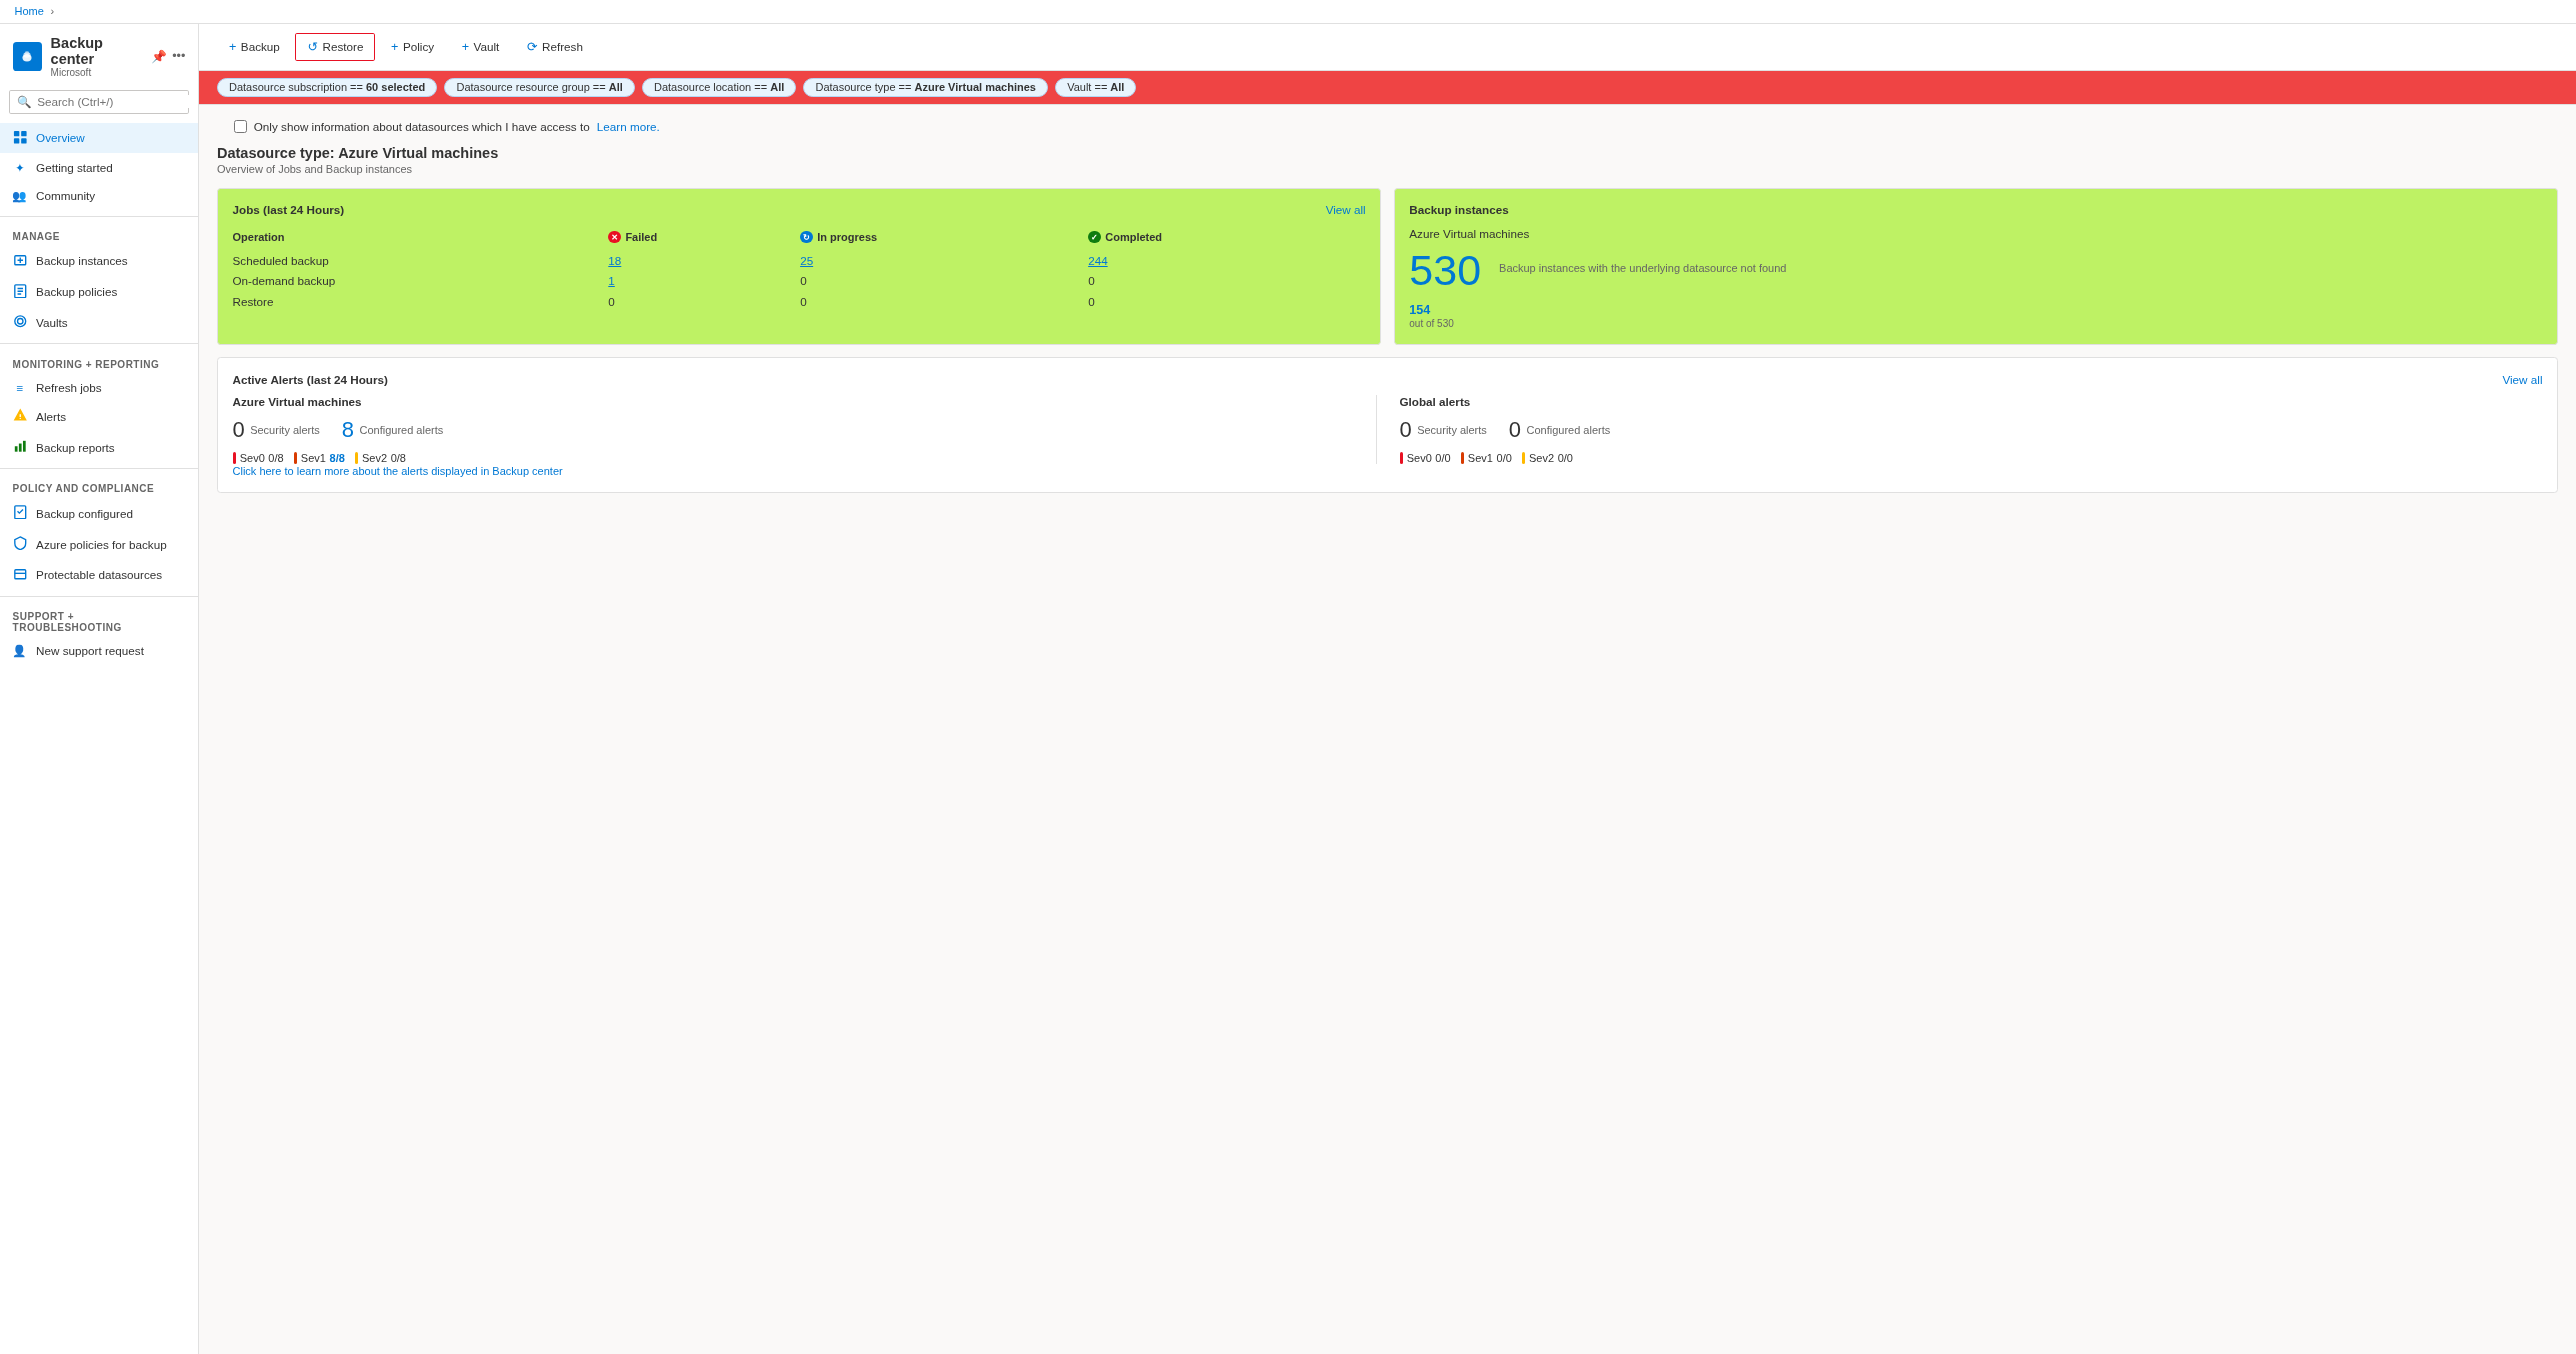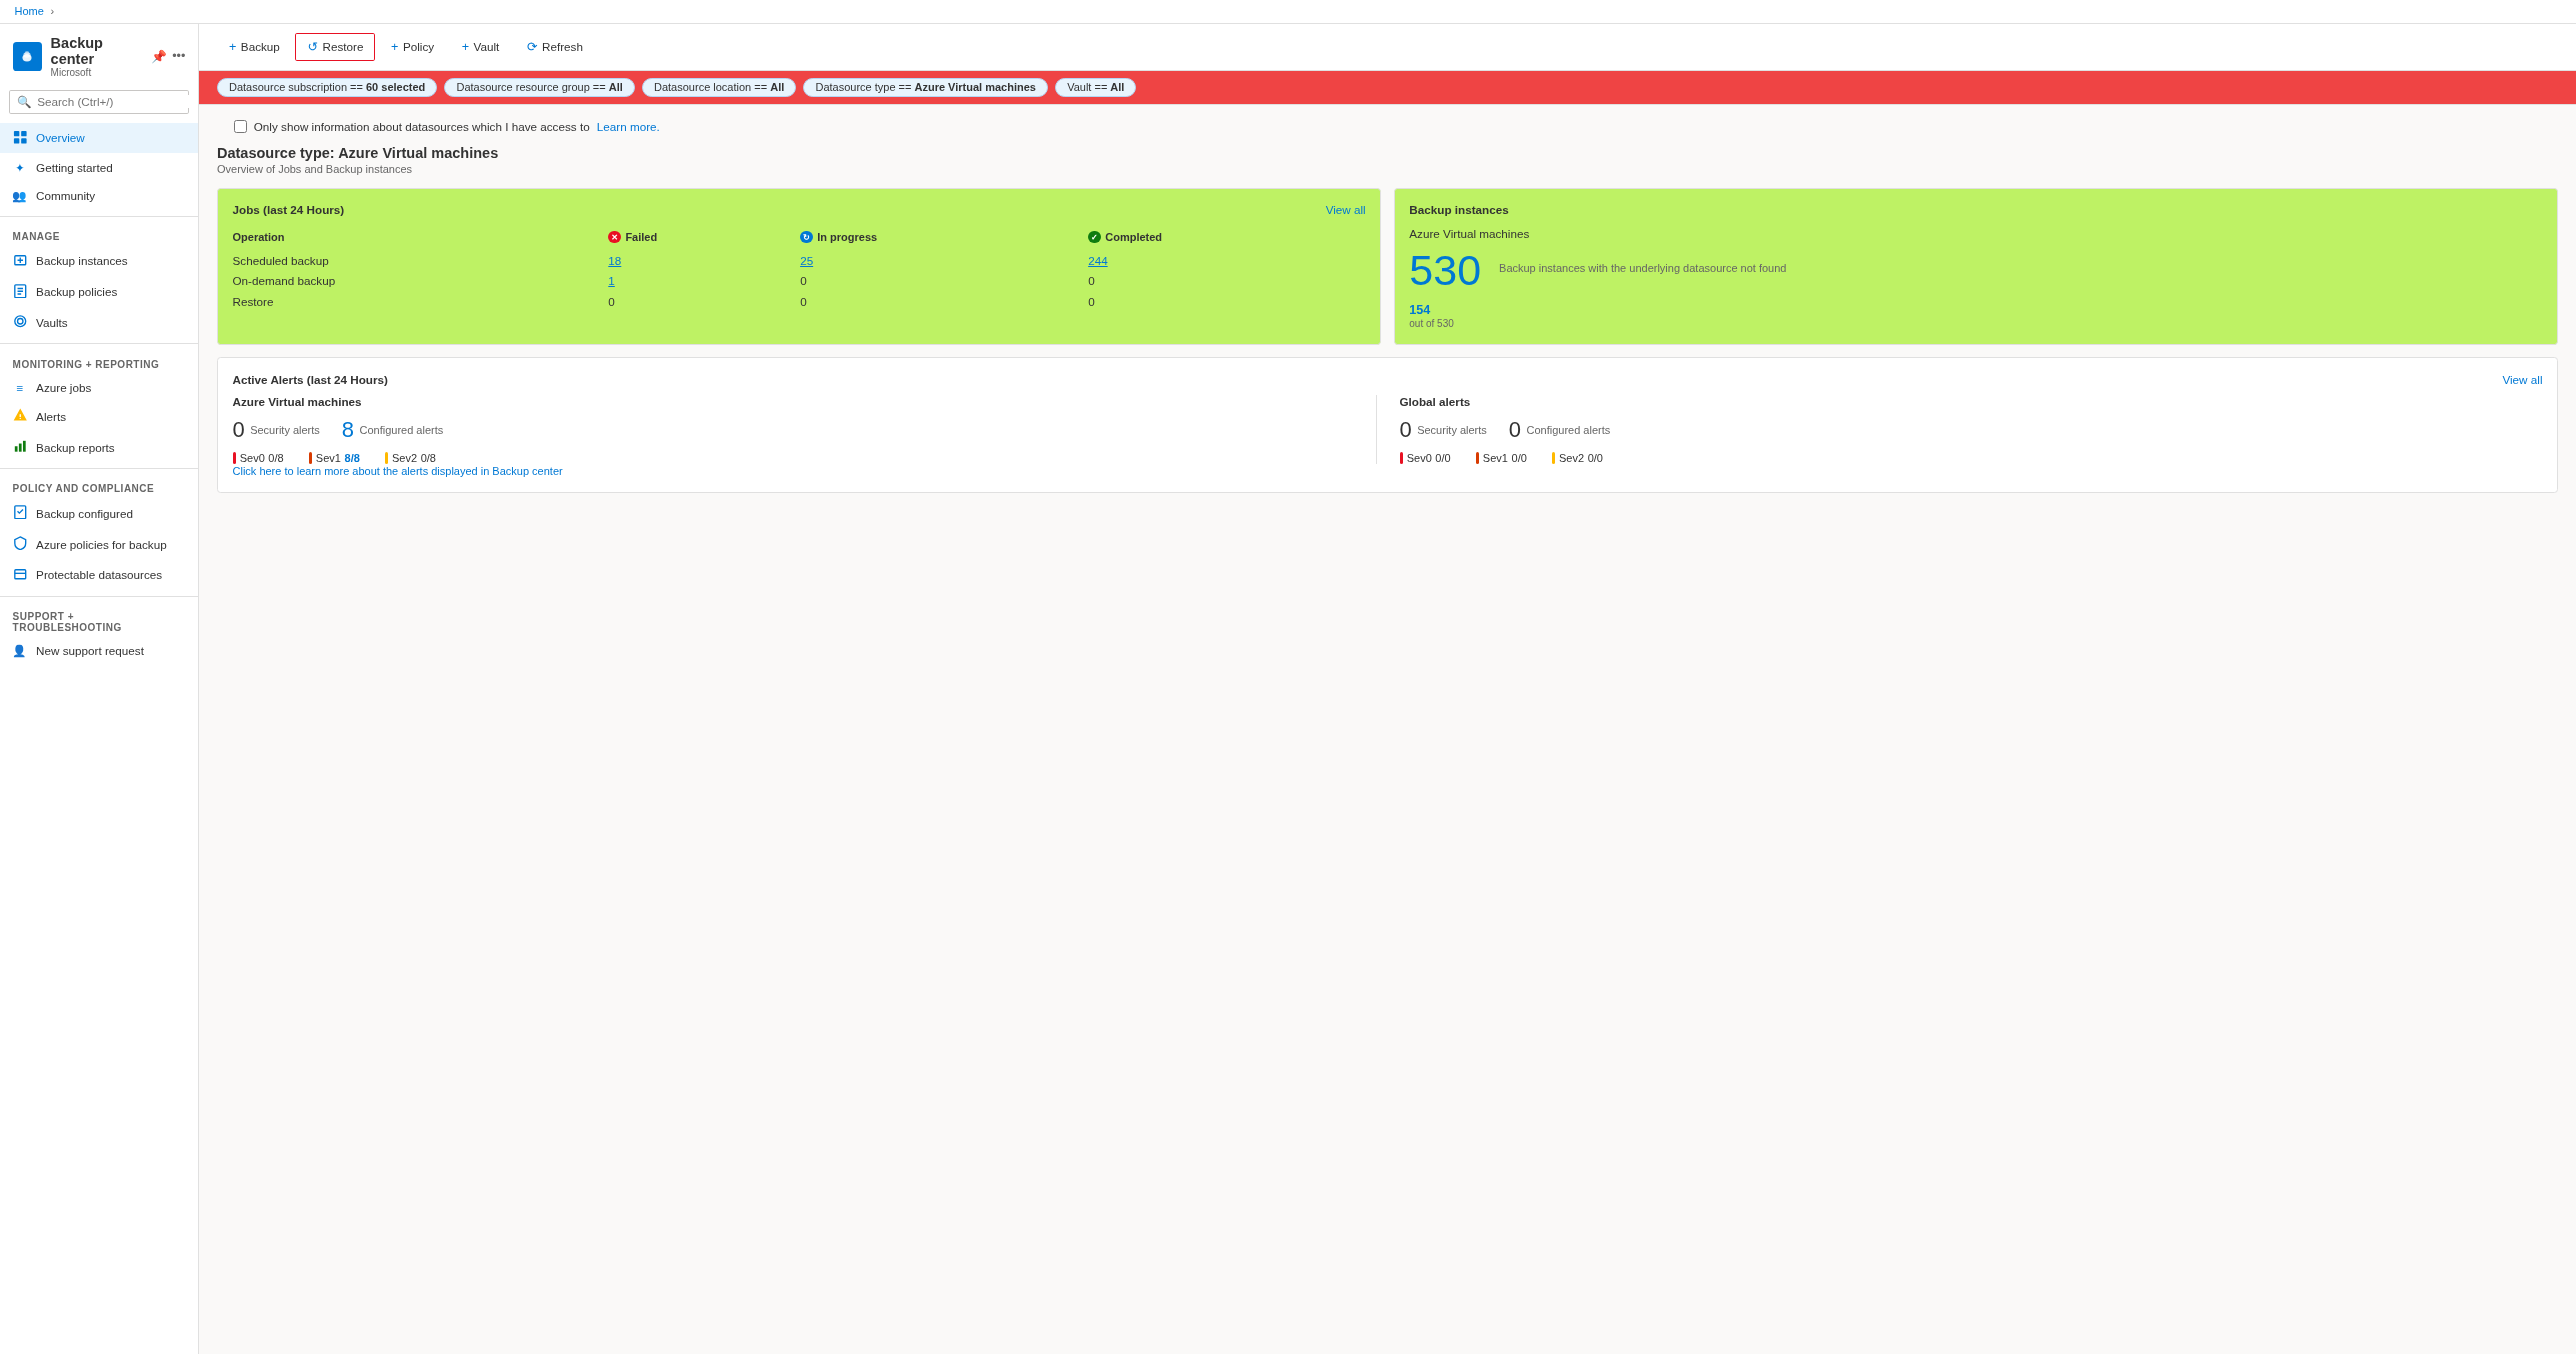--- a/index.html
+++ b/index.html
@@ -92,21 +92,21 @@
     .alerts-columns { display: flex; gap: 0; }
     .alerts-col { flex: 1; }
     .alerts-col + .alerts-col { border-left: 0.9px solid #e0e0e0; padding-left: 23px; }
     .alerts-col-title { font-size: 11.7px; font-weight: 600; margin-bottom: 9px; }
     .alerts-counts { display: flex; gap: 22px; margin-bottom: 9px; }
     .alert-count-item { display: flex; align-items: center; gap: 5.4px; font-size: 11.7px; }
     .alert-count-num { font-size: 22px; font-weight: 300; }
     .alert-count-num.blue { color: #0078d4; }
     .alert-count-num.zero { color: #333; }
     .alert-count-label { font-size: 11px; color: #666; }
-    .sev-bars { display: flex; gap: 25px; }
+    .sev-bars { display: flex; gap: 10px; }
     .sev-item { display: flex; align-items: center; gap: 3.6px; font-size: 11px; }
     .sev-dot { width: 3.6px; height: 12.6px; border-radius: 1.8px; }
     .sev-dot.red { background: #e81123; }
     .sev-dot.orange { background: #d83b01; }
     .sev-dot.yellow { background: #ffb900; }
     .sev-label { color: #333; }
     .alerts-learn-more { margin-top: 11px; color: #0078d4; font-size: 11px; cursor: pointer; text-decoration: none; }
     .alerts-header-row { display: flex; align-items: center; justify-content: space-between; margin-bottom: 9px; }
   </style>
 </head>
@@ -192,21 +192,21 @@
               <circle cx="8" cy="8" r="3" stroke="#0078d4" stroke-width="1.5"></circle>
             </svg>
         </span>
         <span>Vaults</span>
       </div>
 
       <div class="nav-divider"></div>
       <div class="nav-section-label">Monitoring + reporting</div>
       <div class="nav-item">
         <span class="nav-icon" style="color:#0078d4;">≡</span>
-        <span>Azure jobs</span>
+        <span>Refresh jobs</span>
       </div>
       <div class="nav-item">
         <span class="nav-icon" style="color:#ffb900;">
           <svg width="14.5" height="14.5" viewBox="0 0 16 16" fill="none">
               <path d="M8 2L14 13H2L8 2z" stroke="#ffb900" stroke-width="1.5" fill="#ffb900"></path>
               <path d="M8 7v3" stroke="white" stroke-width="1.5"></path>
               <circle cx="8" cy="11.5" r="0.75" fill="white"></circle>
             </svg>
         </span>
         <span>Alerts</span>

